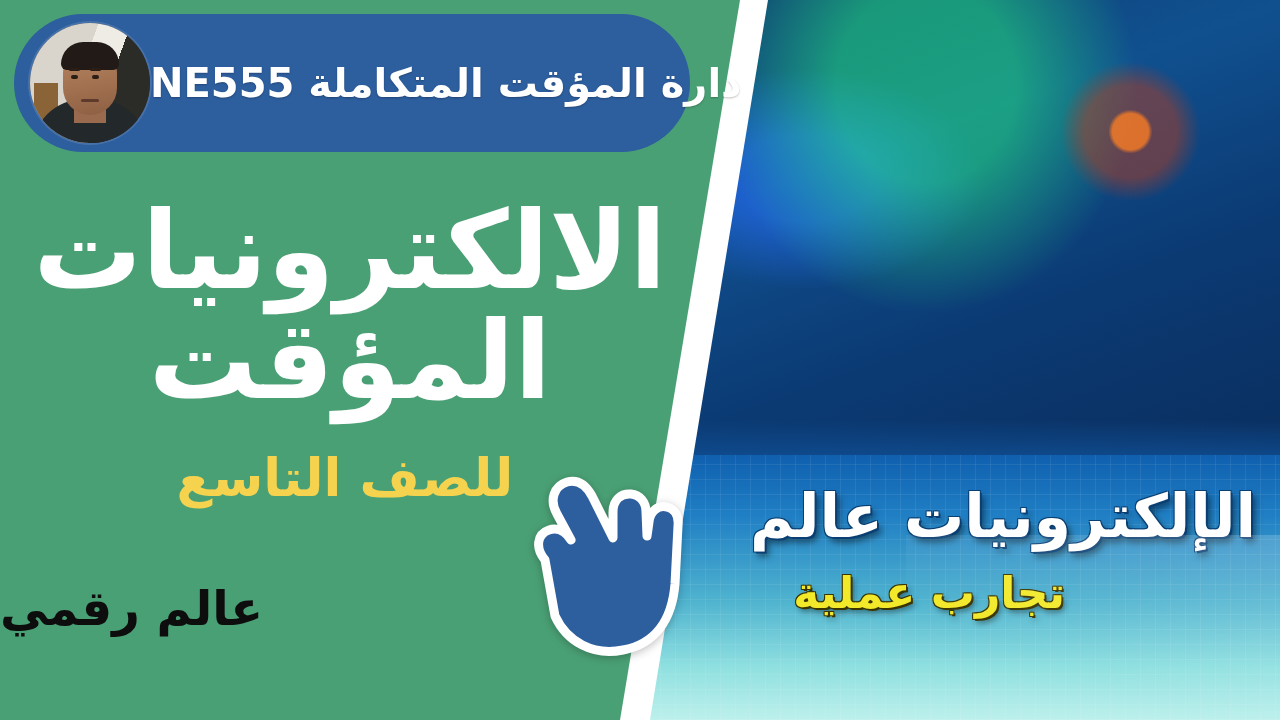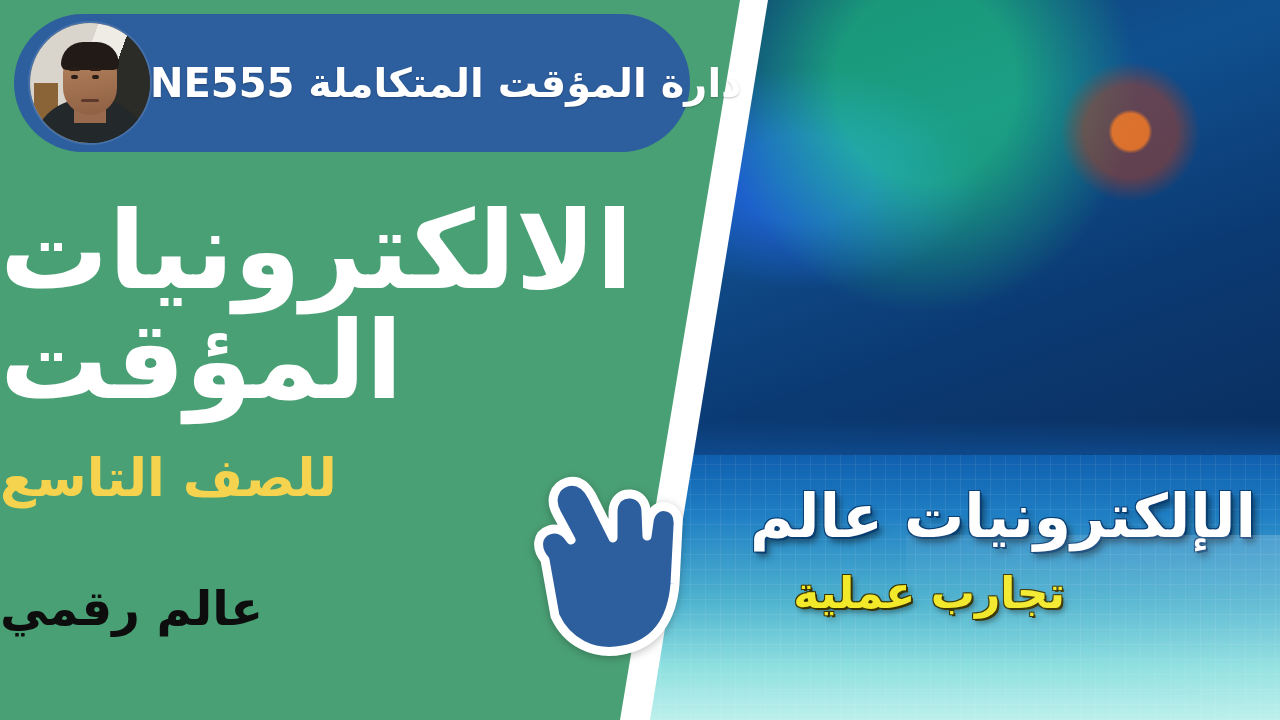--- a/index.html
+++ b/index.html
@@ -171,35 +171,35 @@
     direction:rtl;
     margin-right:24px;
     text-shadow:0 1px 2px rgba(0,0,0,.25);
   }
 
   
   .headline {
     position:absolute;
     top:196px; left:0;
     width:700px;
-    text-align:left;
+    text-align:center;
     color:#ffffff;
     font-size:108px;
     font-weight:bold;
     line-height:1.02;
     direction:rtl;
     letter-spacing:-2px;
   }
   .headline .l2 { display:block; }
 
   .subtitle {
     position:absolute;
     top:448px; left:0;
     width:690px;
-    text-align:left;
+    text-align:center;
     color:#f5d34e;
     font-size:52px;
     font-weight:bold;
     direction:rtl;
   }
 
   .footer-text {
     position:absolute;
     top:580px; left:0;
     width:690px;

